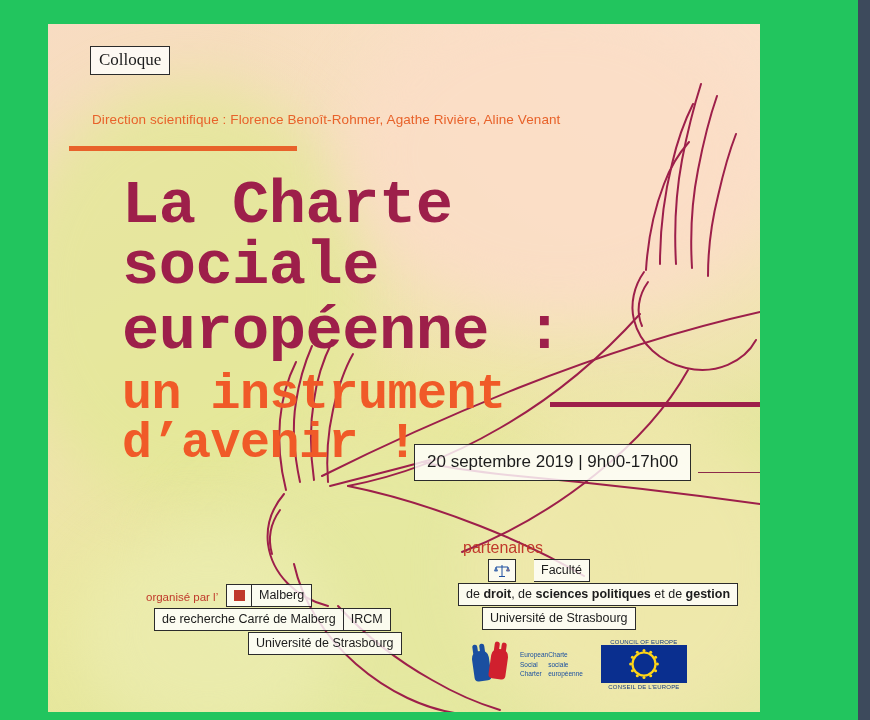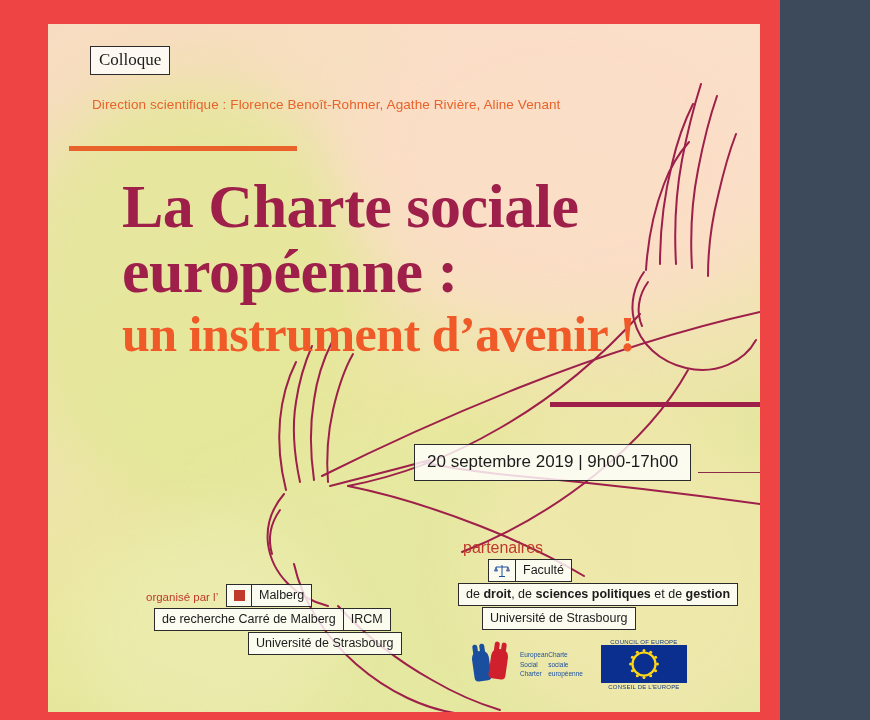--- a/index.html
+++ b/index.html
@@ -6,23 +6,23 @@
     margin: 0;
     padding: 0;
     background: #3d4a5c;
     width: 870px;
     height: 720px;
     overflow: hidden;
     font-family: "Liberation Sans", sans-serif;
   }
   #stage {
     position: relative;
-    width: 780px;
+    width: 858px;
     height: 720px;
-    background: #ef4444;
+    background: #22c55e;
   }
 
   
   #poster {
     position: absolute;
     left: 48px;
     top: 24px;
     width: 712px;
     height: 688px;
     overflow: hidden;
@@ -54,40 +54,40 @@
     padding: 3px 8px 4px 8px;
     font-size: 17px;
     color: #1c1c1c;
     border: 1px solid #2b2b2b;
     background: rgba(255,255,255,0.8);
     font-family: "Liberation Serif", serif;
   }
 
   #direction {
     position: absolute;
-    left: 44px; top: 73px;
+    left: 44px; top: 88px;
     font-size: 13.5px;
     color: #e8622a;
     letter-spacing: 0.1px;
     white-space: nowrap;
     font-family: "Liberation Sans", sans-serif;
   }
 
   #rule-top {
     position: absolute;
     left: 21px; top: 122px;
     width: 228px; height: 5px;
     background: #e8622a;
   }
 
   #title {
     position: absolute;
     left: 74px; top: 152px;
     width: 560px;
-    font-family: Liberation Serif, serif;
+    font-family: Liberation Mono, monospace;
     line-height: 0.98;
   }
   #title .l1, #title .l2 {
     display: block;
     color: #9d1f4a;
     font-weight: 700;
     font-size: 62px;
     letter-spacing: -0.5px;
   }
   #title .l2 { margin-top: 4px; }
@@ -131,21 +131,21 @@
     color: #1c1c1c;
     font-size: 12.5px;
     padding: 3px 7px 4px 7px;
     white-space: nowrap;
     display: inline-block;
   }
 
   #fac-row {
     position: absolute;
     left: 440px; top: 535px;
-    display: flex; align-items: stretch; gap: 0;
+    display: flex; align-items: stretch; gap: 18px;
   }
   #fac-icon {
     border: 1px solid #2b2b2b;
     background: rgba(255,255,255,0.82);
     width: 26px;
     display: flex; align-items: center; justify-content: center;
   }
   #fac-label { border-left: none; }
 
   #droit-box { position: absolute; left: 410px; top: 559px; }

